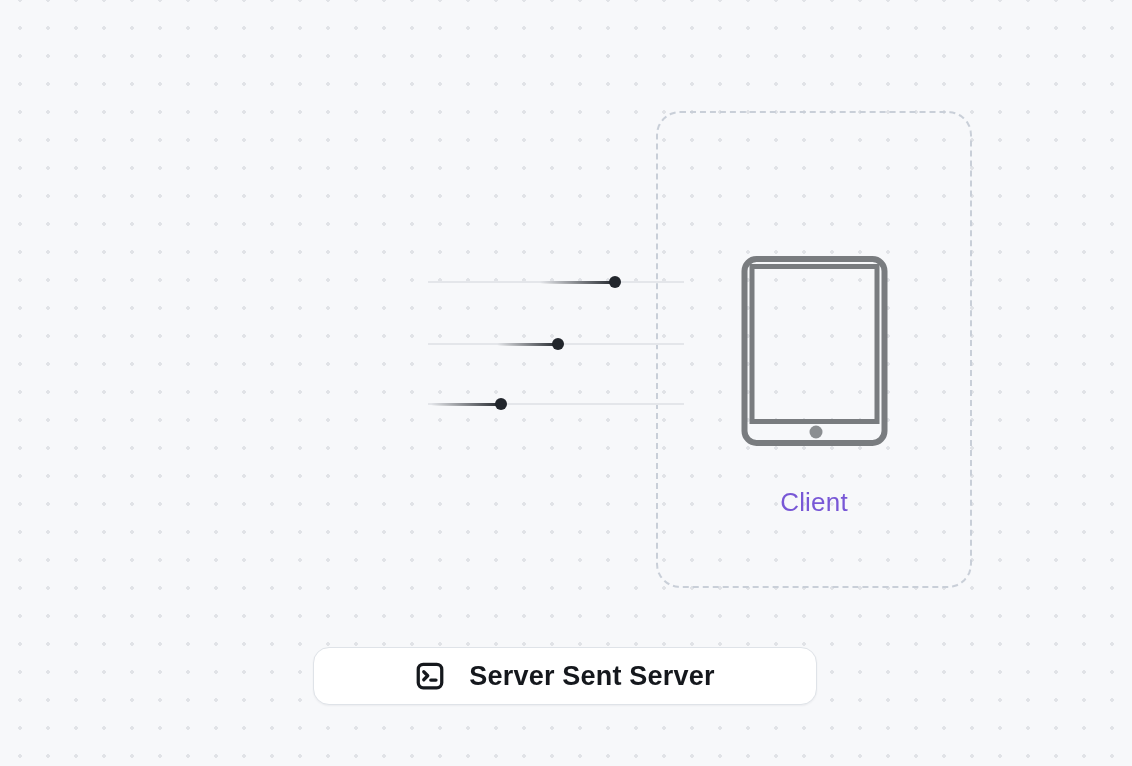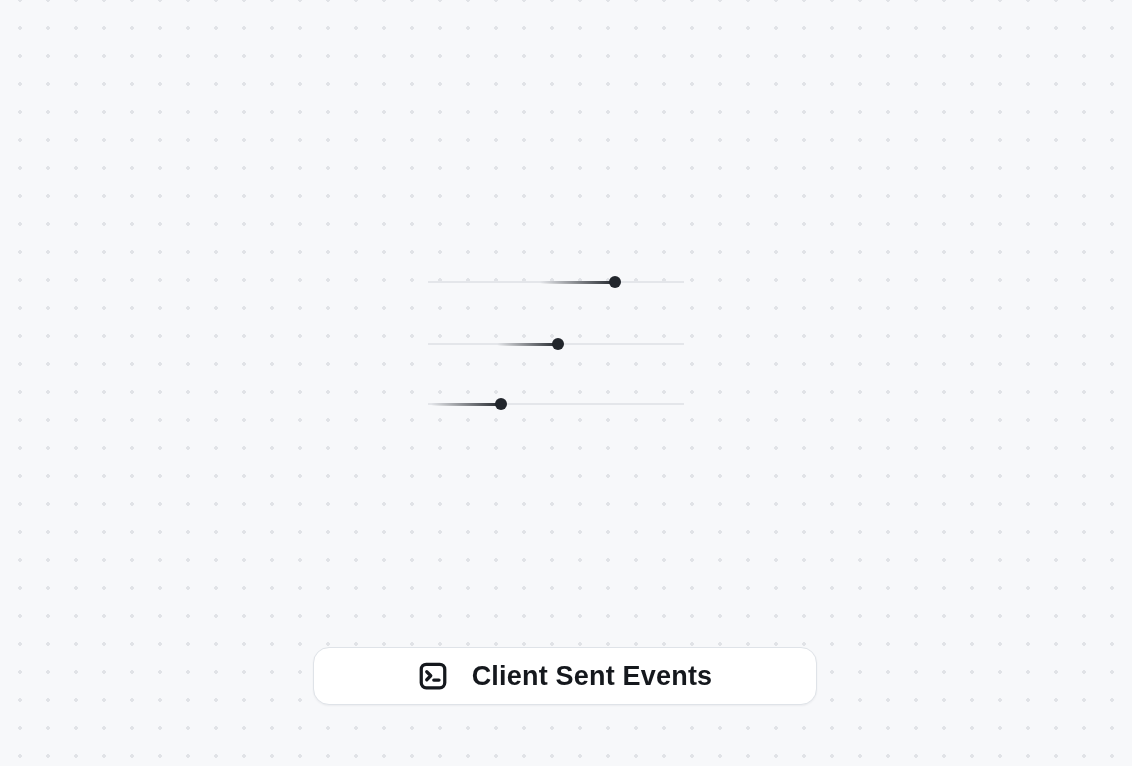--- a/index.html
+++ b/index.html
@@ -83,35 +83,43 @@
     letter-spacing: 0.2px;
     white-space: nowrap;
   }
 </style>
 </head>
 <body>
 
 <div class="canvas">
 
 
+  <div class="dashed-box box-client">
+    <svg class="node-icon tablet-icon-pos" width="147" height="192" viewBox="0 0 147 192" fill="none" stroke="#797c7f">
+      <rect x="3.5" y="4" width="140" height="184" rx="12" stroke-width="6"></rect>
+      <rect x="11" y="11.5" width="125" height="155" stroke-width="5"></rect>
+      <circle cx="75" cy="177" r="6.5" fill="#8b8e91" stroke="none"></circle>
+    </svg>
+    <div class="node-label">Client</div>
+  </div>
 
   <div class="event-stream">
       <div class="ev-line" style="left: 428px; width: 256px; top: 281px; background: rgb(228, 230, 234);"></div>
       <div class="ev-trail" style="left: 540px; width: 75px; top: 280.5px;"></div>
       <div class="ev-dot" style="left: 609px; top: 276px; background: rgb(34, 38, 44);"></div>
       <div class="ev-line" style="left: 428px; width: 256px; top: 343px; background: rgb(228, 230, 234);"></div>
       <div class="ev-trail" style="left: 497px; width: 61px; top: 342.5px;"></div>
       <div class="ev-dot" style="left: 552px; top: 338px; background: rgb(34, 38, 44);"></div>
       <div class="ev-line" style="left: 428px; width: 256px; top: 403px; background: rgb(228, 230, 234);"></div>
       <div class="ev-trail" style="left: 431px; width: 70px; top: 402.5px;"></div>
       <div class="ev-dot" style="left: 495px; top: 398px; background: rgb(34, 38, 44);"></div>
     </div>
 
   <div class="caption-pill">
     <svg width="30" height="30" viewBox="0 0 24 24" fill="none" stroke="#15181d" stroke-width="2.6" stroke-linecap="round" stroke-linejoin="round">
       <rect x="2.6" y="2.6" width="18.8" height="18.8" rx="4"></rect>
       <path d="m7 15 3.2-3.2L7 8.6"></path>
       <path d="M12.6 15.2h4.2"></path>
     </svg>
-    <span class="caption-text">Client Sent Events</span>
+    <span class="caption-text">Server Sent Server</span>
   </div>
 
 </div>
 
 </body></html>

